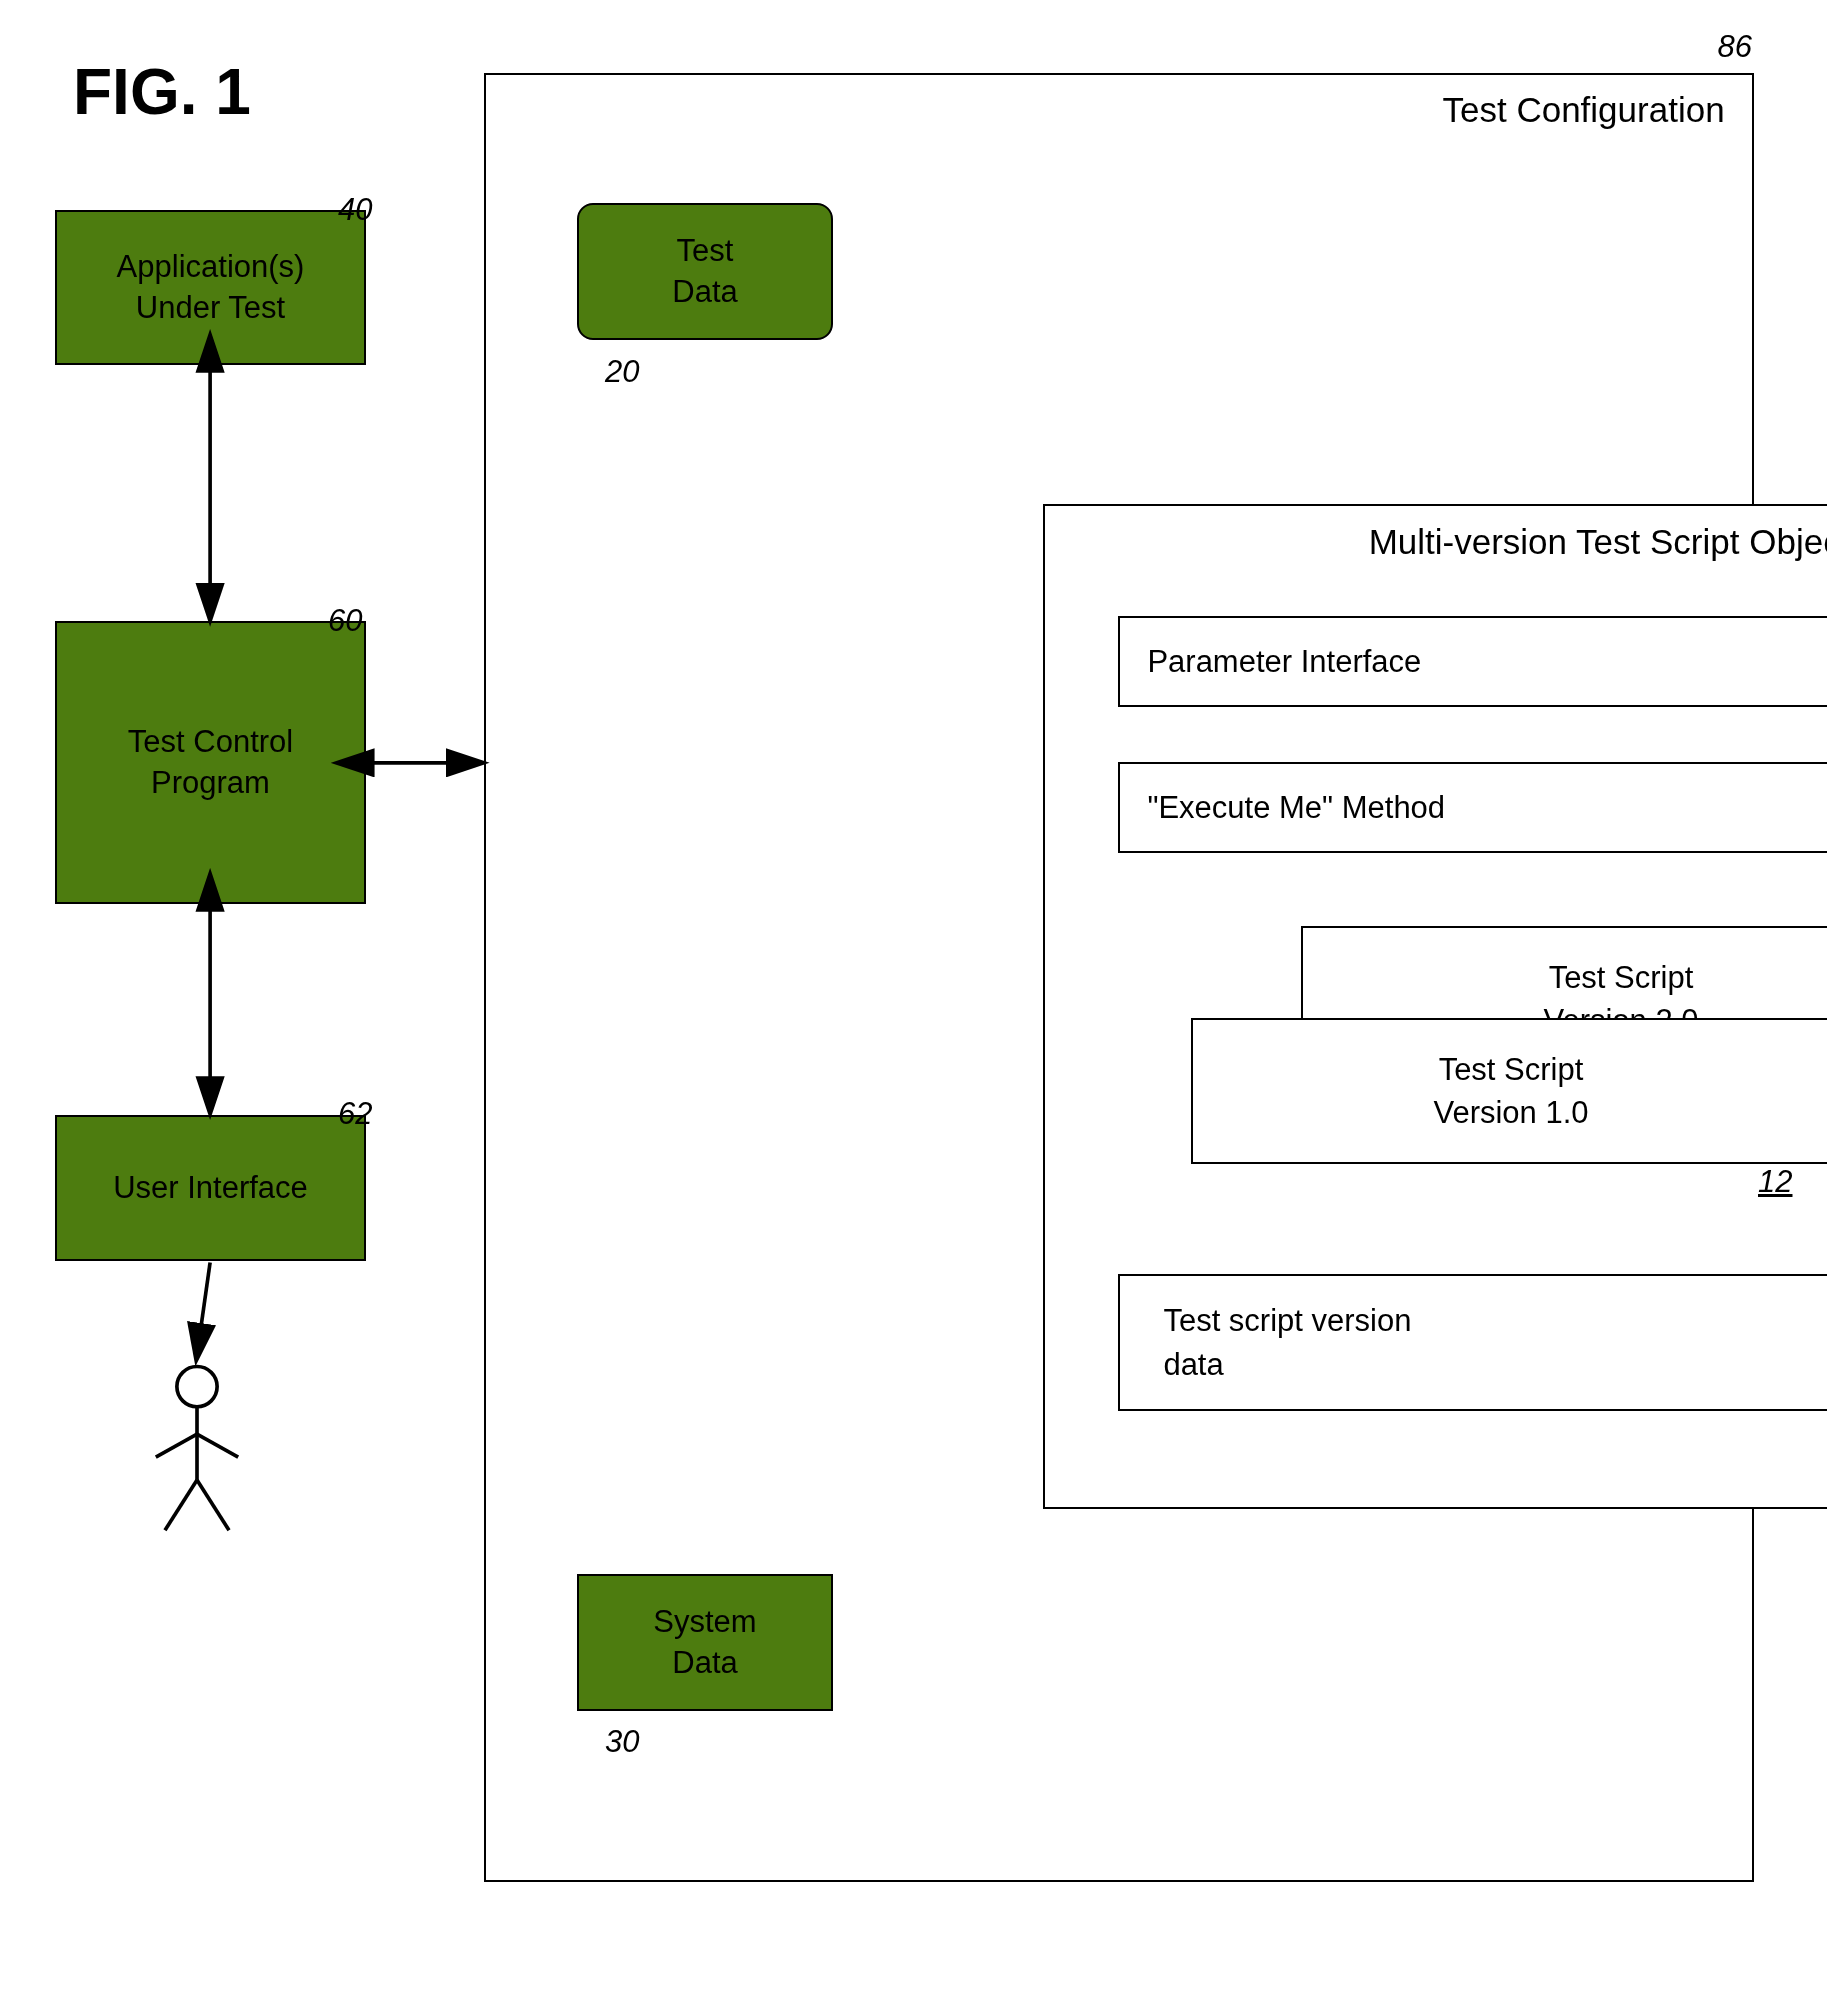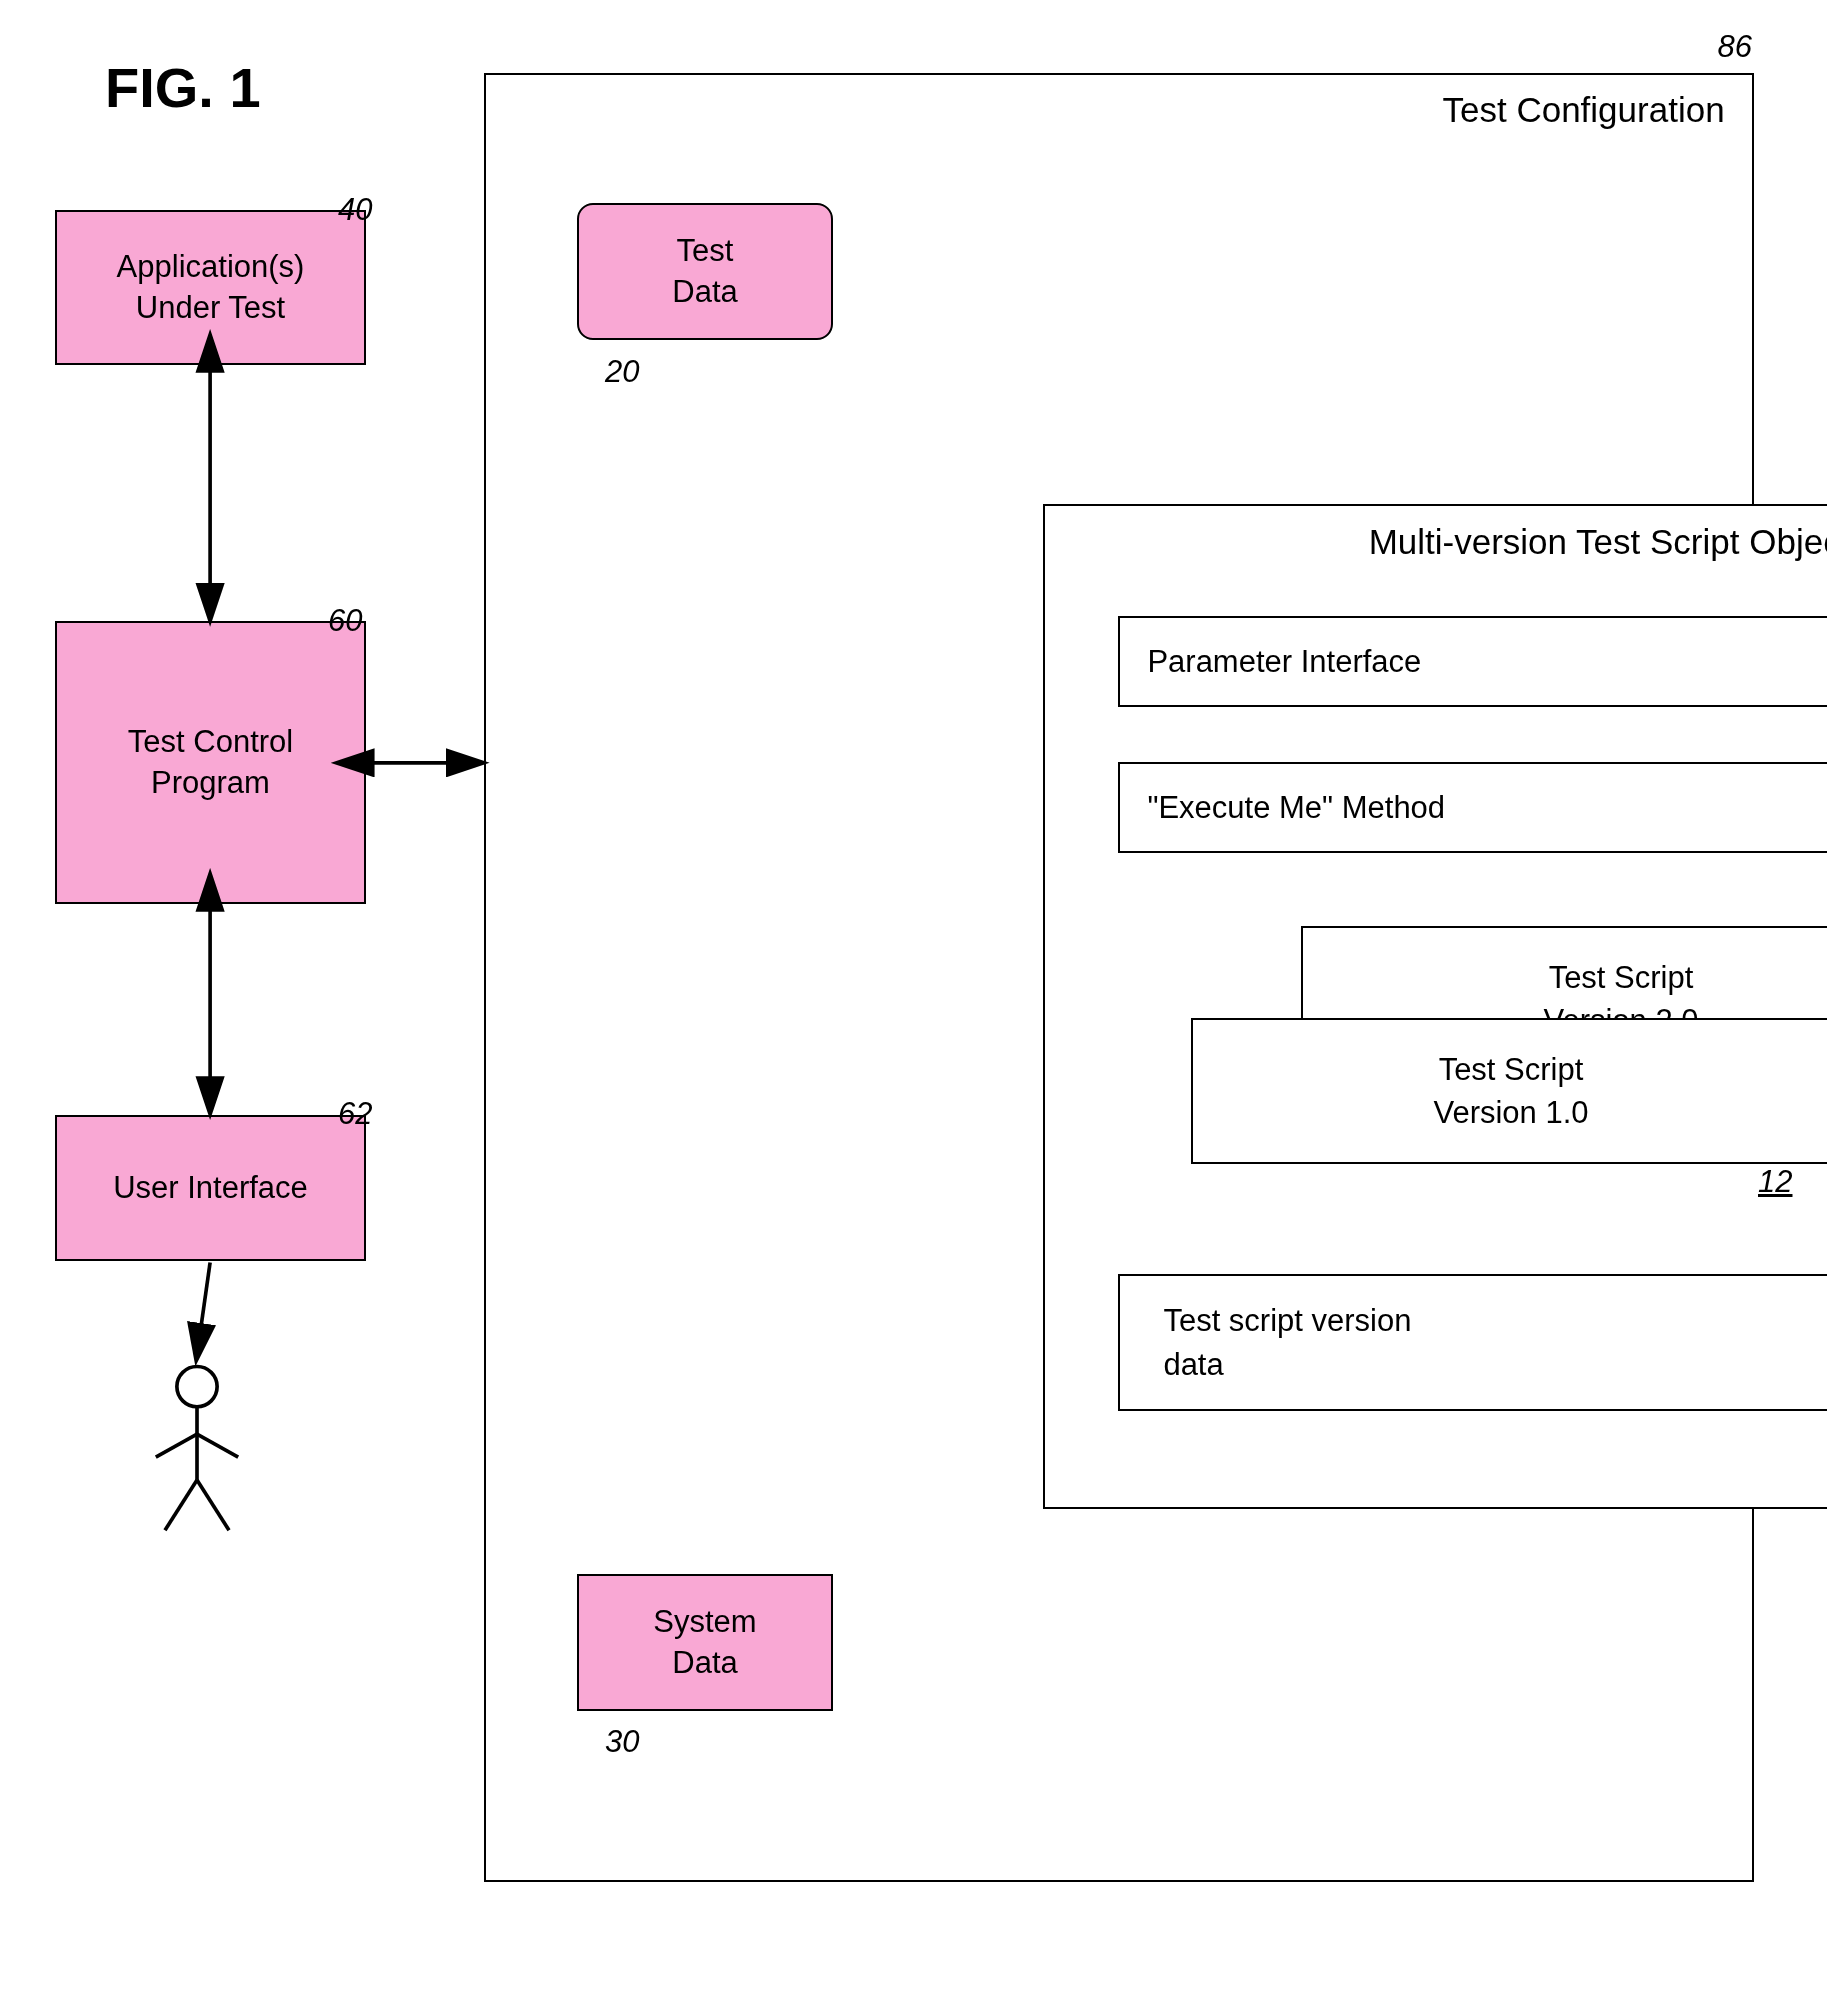--- a/index.html
+++ b/index.html
@@ -17,30 +17,29 @@
       top: 0; left: 0;
       width: 1827px;
       height: 2008px;
     }
 
     
     .fig-label {
       position: absolute;
       top: 55px;
       left: 73px;
-      font-size: 56px;
+      font-size: 64px;
       font-weight: bold;
-      margin-left: 32px;
     }
 
     
     .box {
       position: absolute;
       border: 2.7px solid #000;
-      background: #f9a8d4;
+      background: #4d7c0f;
       display: flex;
       flex-direction: column;
       align-items: center;
       justify-content: center;
       text-align: center;
       font-size: 31px;
       line-height: 1.3;
       padding: 9.1px 18.3px;
     }
 

